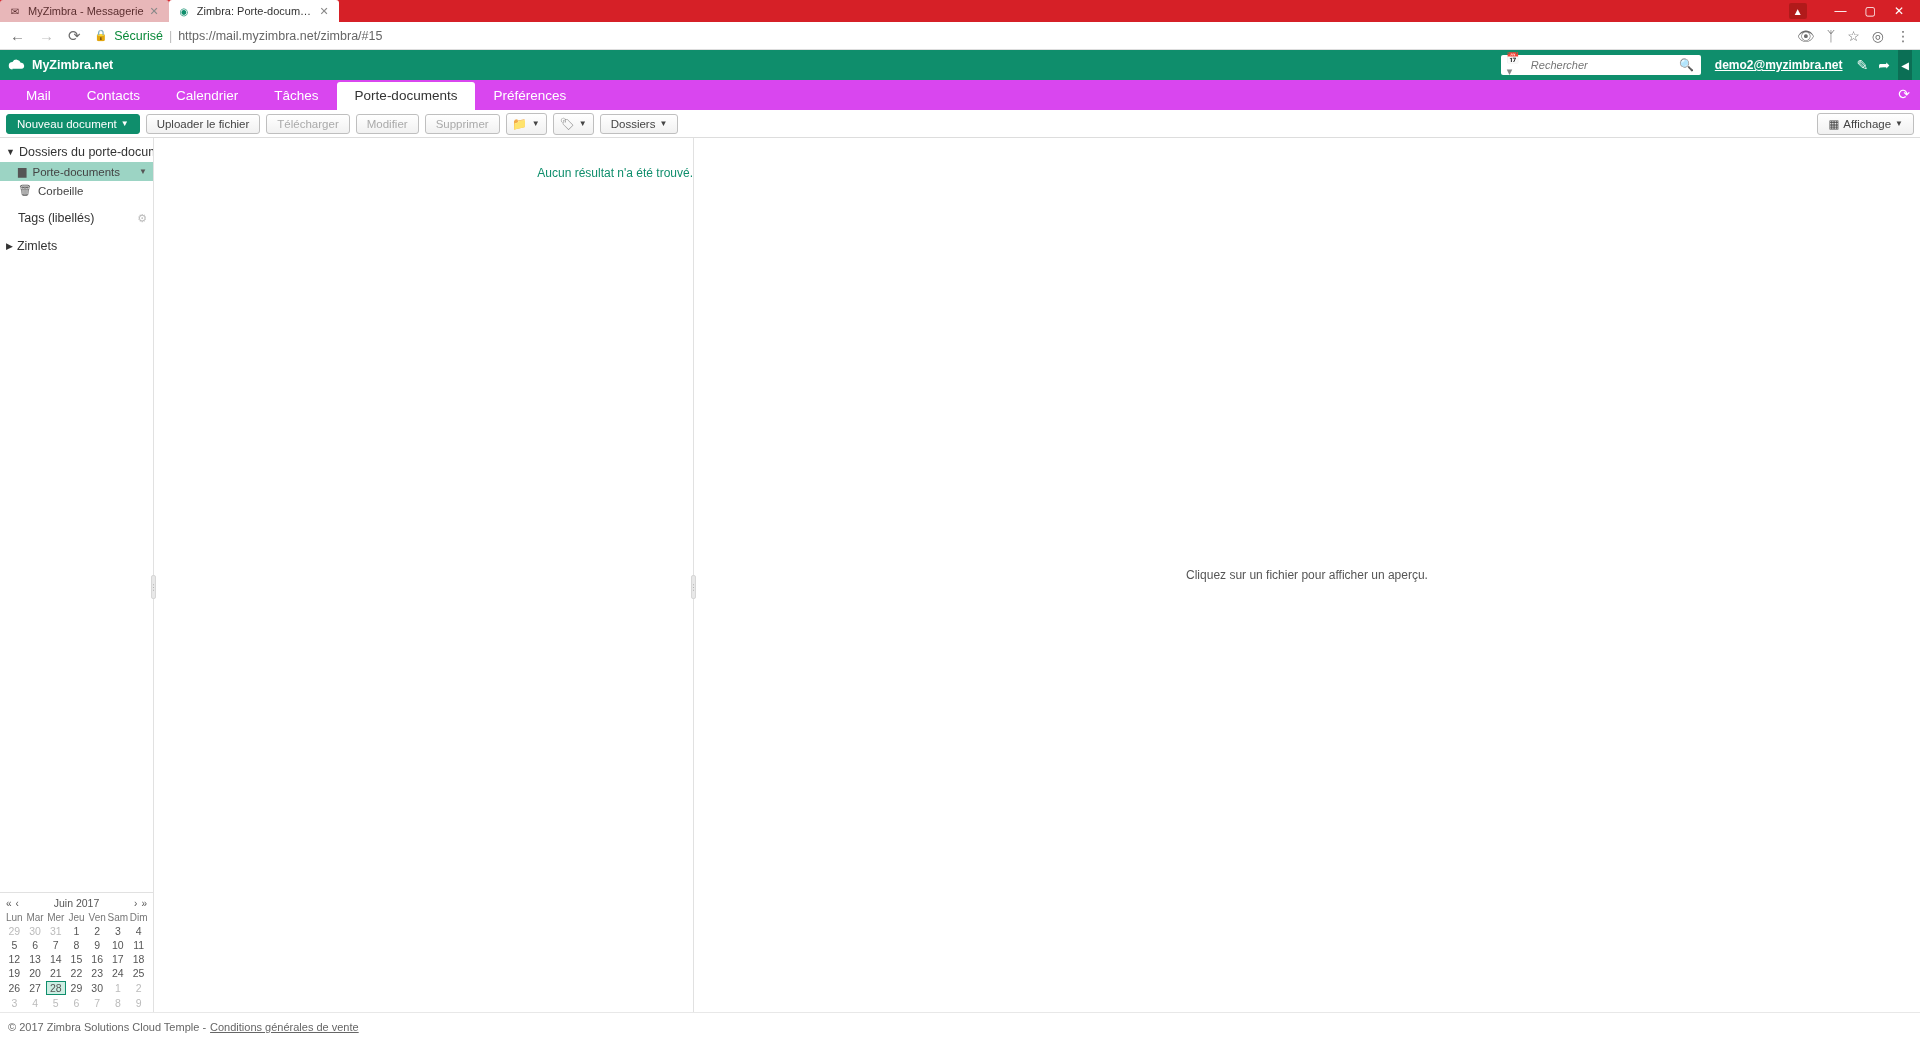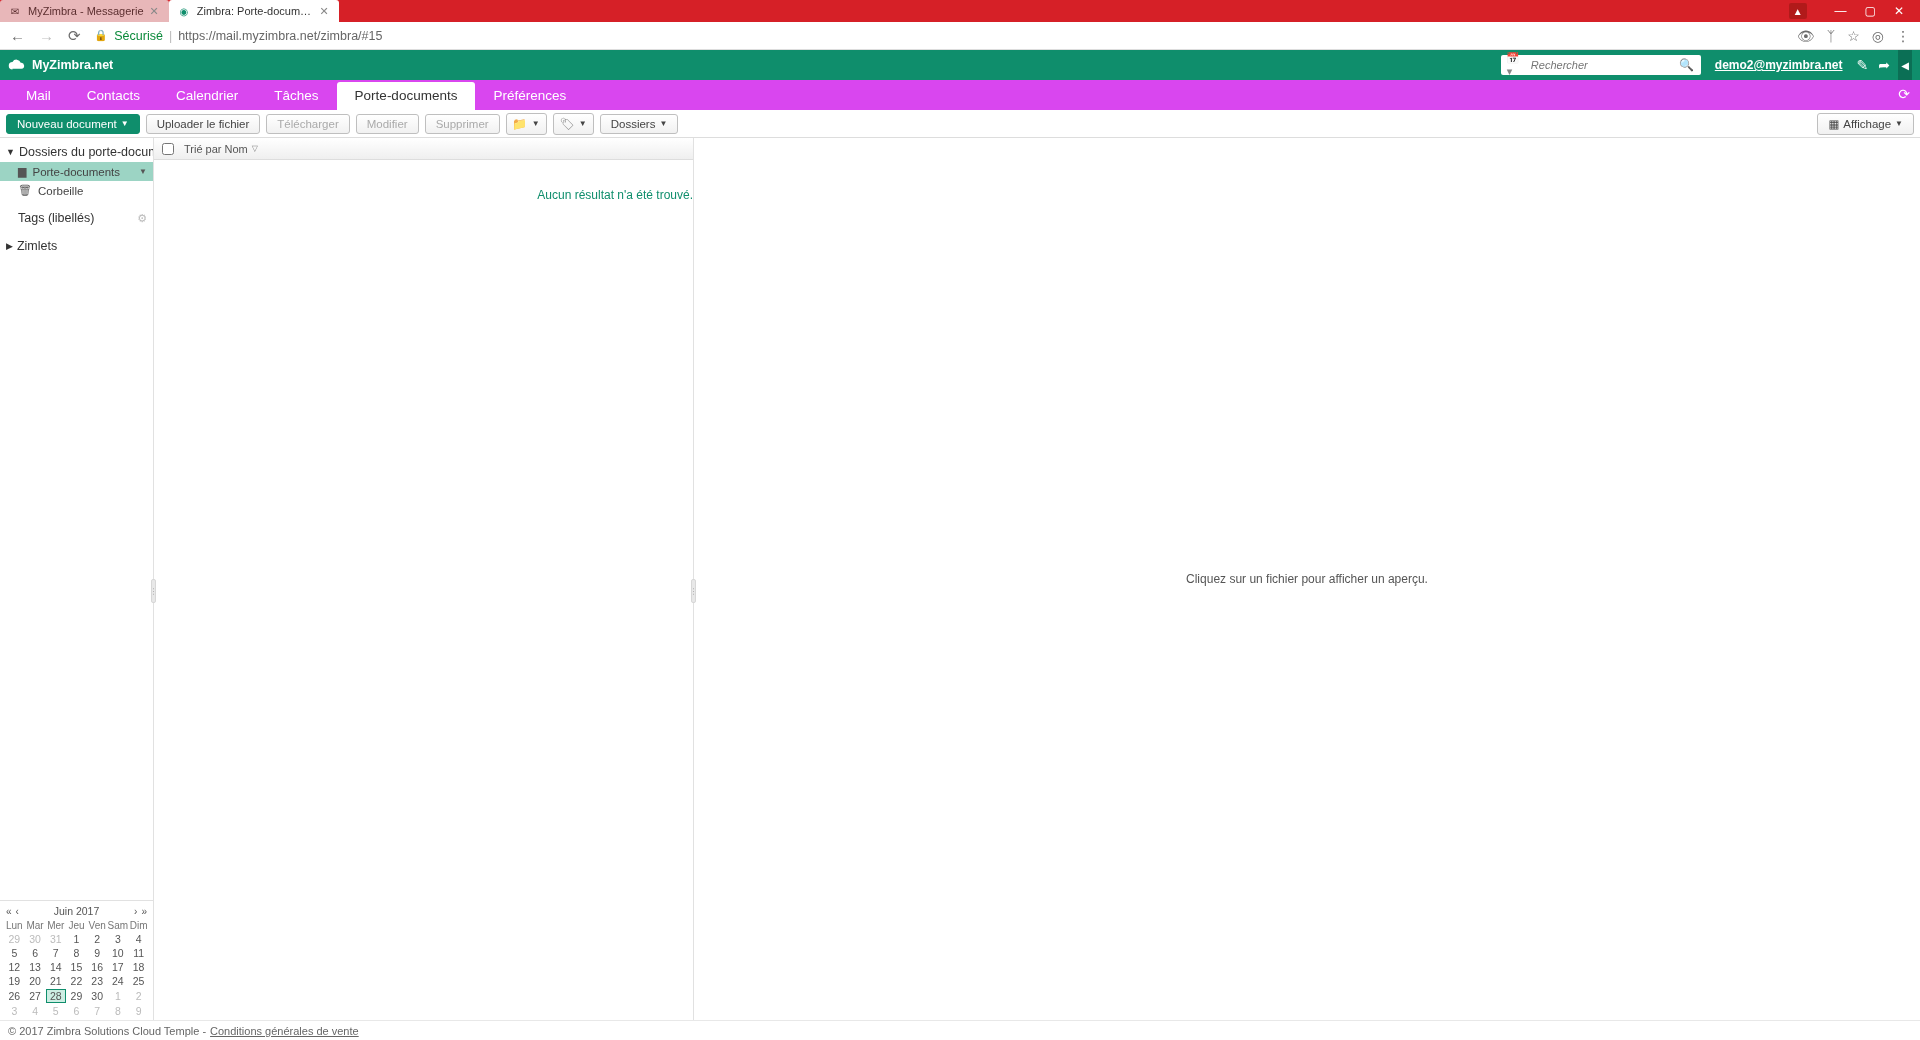--- a/index.html
+++ b/index.html
@@ -90,21 +90,21 @@
 .listhead .sort { display:flex; align-items:center; gap:4px; cursor:pointer;}
 .listhead .sort .arr { font-size:8px; color:#888;}
 .no-results { text-align:right; margin-top:28px; font-size:12px; color:#0f8e6c; }
 .splitter { position:absolute; top:50%; width:5px; height:24px; background:#e8e8e8; border:1px solid #d7d7d7; border-radius:2px; right:-3px; cursor:col-resize; display:flex; align-items:center; justify-content:center; font-size:8px; color:#aaa;}
 .listpane .splitter.left { left:-3px; right:auto; }
 
 
 .preview { flex:1; display:flex; align-items:center; justify-content:center; font-size:12px; color:#555; position:relative;text-align:center;}
 
 
-.footer { height:20px; border-top:1px solid #e8e8e8; font-size:11px; color:#666; display:flex; align-items:center; padding:0 8px; gap:4px;}
+.footer { height:28px; border-top:1px solid #e8e8e8; font-size:11px; color:#666; display:flex; align-items:center; padding:0 8px; gap:4px;}
 .footer a { color:#666; text-decoration:underline; cursor:pointer; }
 </style>
 </head>
 <body>
 
 <div class="tabstrip">
   <div class="tab inactive">
     <span class="favicon">✉</span>
     <span class="title">MyZimbra - Messagerie</span>
     <span class="close">✕</span>
@@ -312,27 +312,20 @@
               <td class="other">8</td>
               <td class="other">9</td>
             </tr>
           </tbody>
       </table>
     </div>
   </div>
 
   <div class="listpane">
     <div class="splitter left">⋮</div>
-    <div class="listhead">
-      <input type="checkbox" style="">
-      <div class="sort">
-        <span>Trié par Nom</span>
-        <span class="arr">▽</span>
-      </div>
-    </div>
     <div class="no-results">Aucun résultat n'a été trouvé.</div>
     <div class="splitter">⋮</div>
   </div>
 
   <div class="preview">
     <span>Cliquez sur un fichier pour afficher un aperçu.</span>
   </div>
 </div>
 
 <div class="footer">

